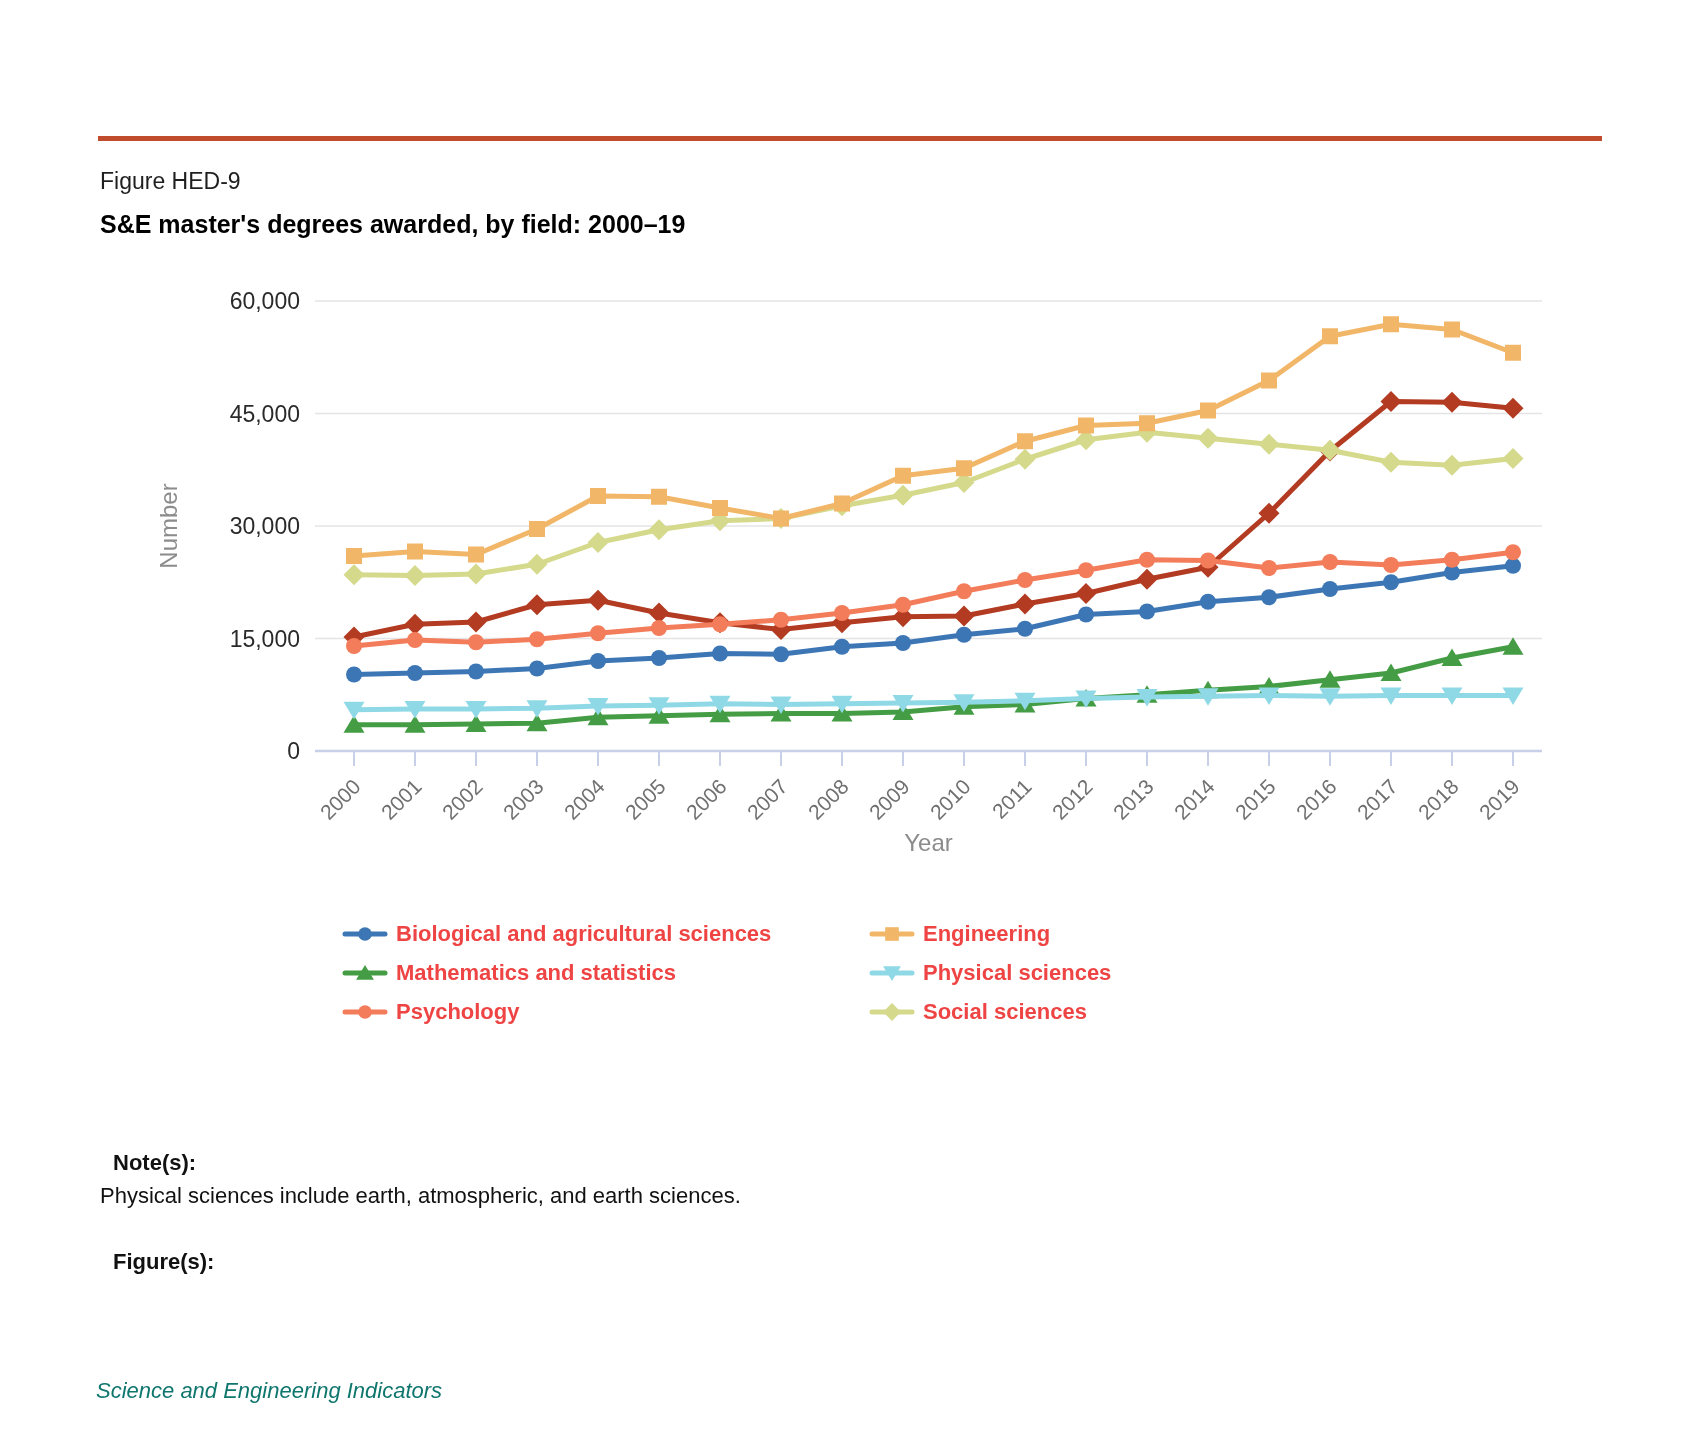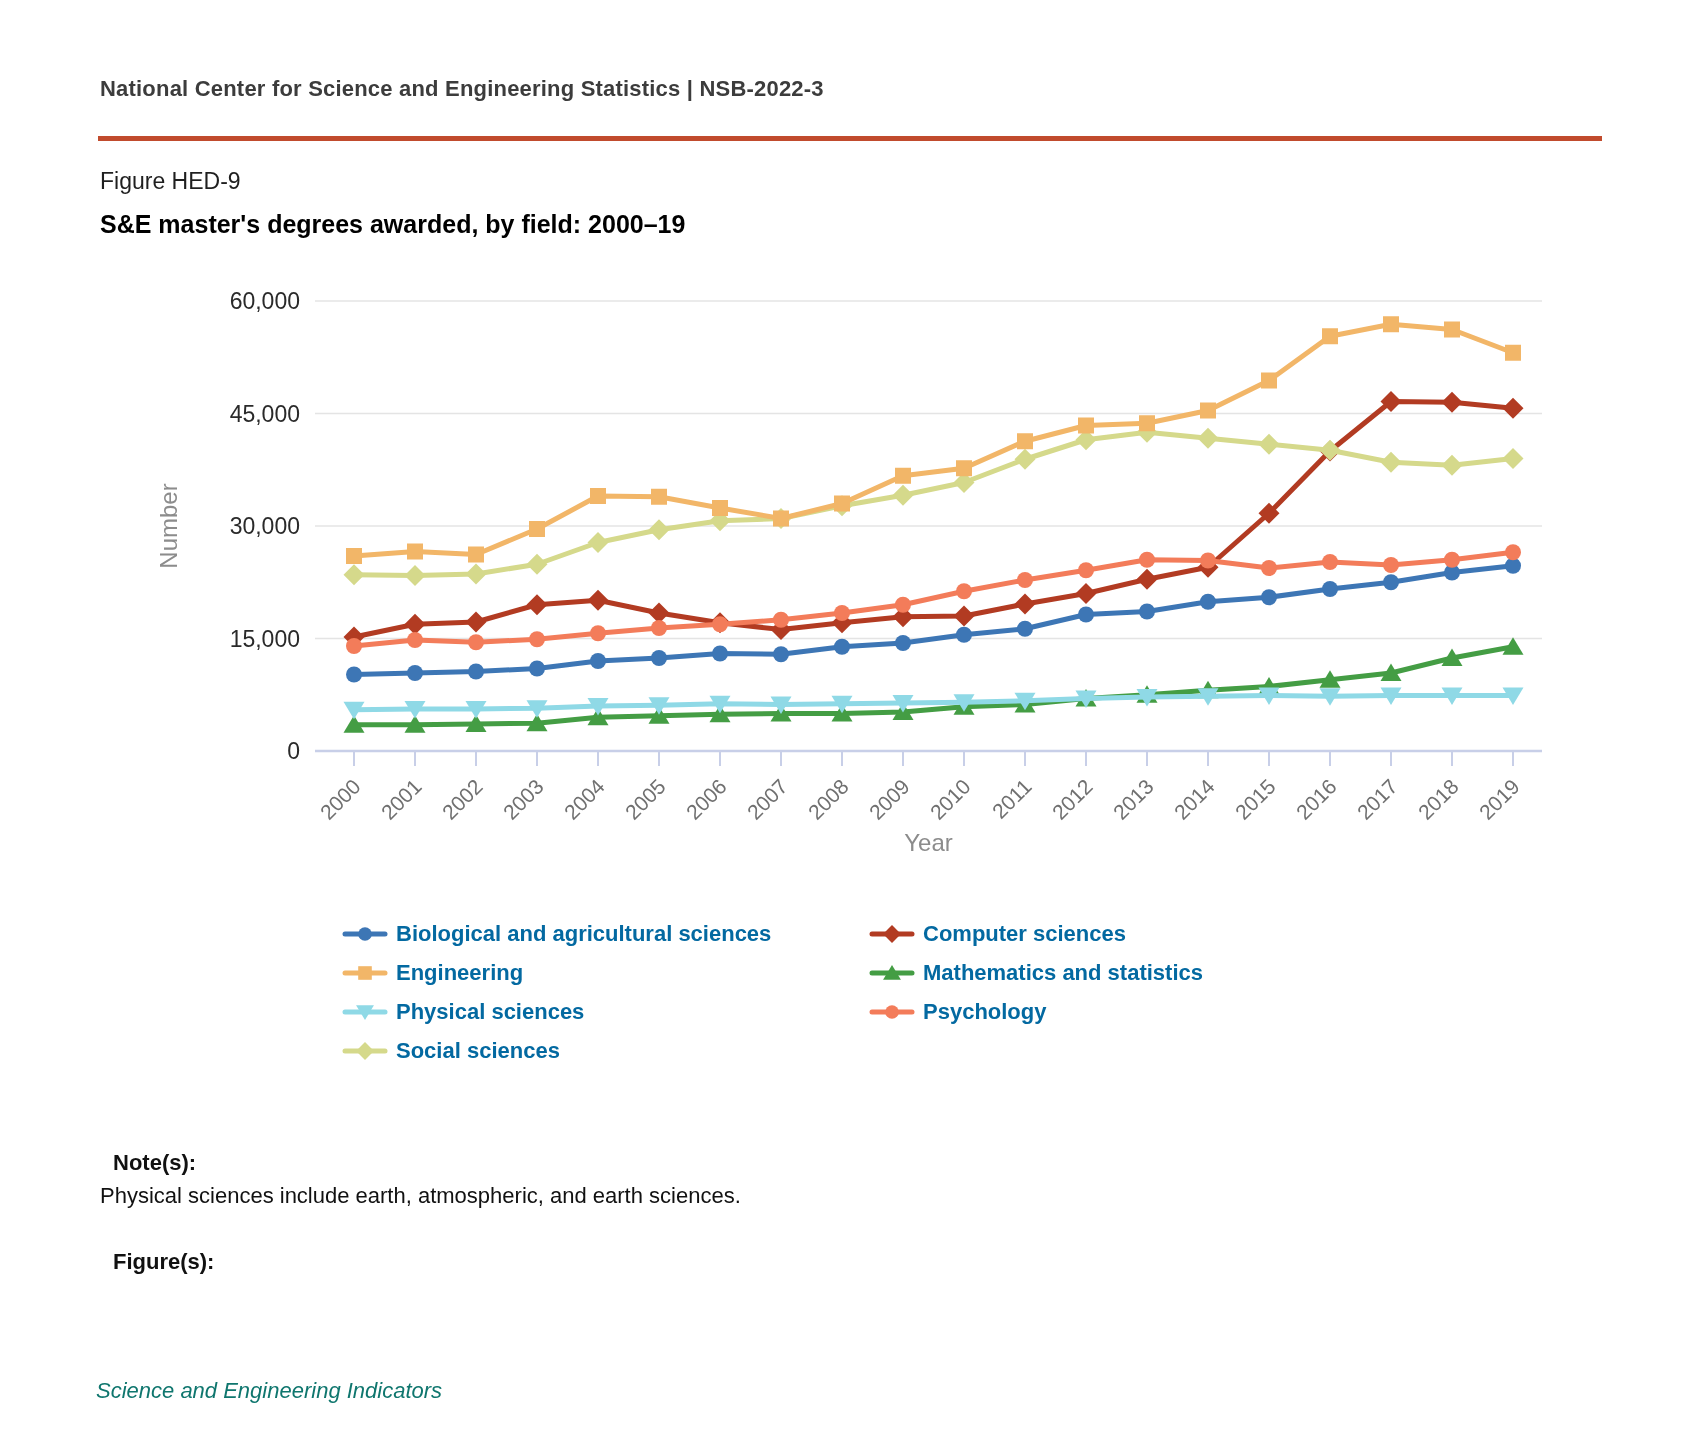--- a/index.html
+++ b/index.html
@@ -7,33 +7,32 @@
         font-family:"Liberation Sans",sans-serif;overflow:hidden;}
   .abs{position:absolute;}
   #header-title{left:100px;top:76px;font-size:22px;font-weight:600;color:#3c3c3c;letter-spacing:.2px;}
   #header-rule{left:98px;top:136px;width:1504px;height:5px;background:#c14b2d;}
   #figure-label{left:100px;top:168px;font-size:23px;font-weight:400;color:#1f1f1f;}
   #figure-title{left:100px;top:210px;font-size:25px;font-weight:700;color:#000000;}
   #chart-wrap{left:150px;top:268px;width:1410px;height:652px;}
   #legend{left:342px;top:914px;display:grid;grid-template-columns:527px auto;grid-auto-rows:39px;}
   .legend-item{display:flex;align-items:center;}
   .legend-item svg{flex:0 0 auto;}
-  .legend-label{margin-left:8px;font-size:22px;font-weight:700;color:#0369a1;}
+  .legend-label{margin-left:8px;font-size:22px;font-weight:700;color:#ef4444;}
   .text-block{left:100px;width:1552px;font-size:22px;color:#111111;line-height:33px;}
   #notes-block{top:1146px;}
   #sources-block{top:1245px;}
   .block-label{font-weight:700;margin-left:13px;}
   #footer-line{left:96px;top:1378px;font-size:22px;font-style:italic;color:#0f766e;}
 </style>
 </head>
 <body>
 
 <div id="page">
 
-  <div id="header-title" class="abs">National Center for Science and Engineering Statistics  |  NSB-2022-3</div>
   <div id="header-rule" class="abs" style="background: rgb(193, 75, 45);"></div>
 
   <div id="figure-label" class="abs">Figure HED-9</div>
   <div id="figure-title" class="abs">S&amp;E master's degrees awarded, by field: 2000–19</div>
 
   <div id="chart-wrap" class="abs">
     <svg id="chart-svg" width="1410" height="652" viewBox="0 0 1410 652" xmlns="http://www.w3.org/2000/svg">
         <text x="150" y="491" text-anchor="end" font-size="23" fill="#2a2a2a">0</text>
         <line x1="165" y1="370.5" x2="1392" y2="370.5" stroke="#e4e4e4" stroke-width="1.5"></line>
         <text x="150" y="378.5" text-anchor="end" font-size="23" fill="#2a2a2a">15,000</text>
@@ -253,27 +252,20 @@
   <div id="legend" class="abs">
       <span class="legend-item">
         <svg width="46" height="22">
           <line x1="3" y1="11" x2="43" y2="11" stroke="#3d76b5" stroke-width="5" stroke-linecap="round"></line>
           <circle fill="#3d76b5" cx="23" cy="11" r="6.8"></circle>
         </svg>
         <span class="legend-label">Biological and agricultural sciences</span>
       </span>
       <span class="legend-item">
         <svg width="46" height="22">
-          <line x1="3" y1="11" x2="43" y2="11" stroke="#b23b22" stroke-width="5" stroke-linecap="round"></line>
-          <path fill="#b23b22" d="M 23 2.075000000000001 L 31.924999999999997 11 L 23 19.924999999999997 L 14.075000000000001 11 Z"></path>
-        </svg>
-        <span class="legend-label">Computer sciences</span>
-      </span>
-      <span class="legend-item">
-        <svg width="46" height="22">
           <line x1="3" y1="11" x2="43" y2="11" stroke="#f2b668" stroke-width="5" stroke-linecap="round"></line>
           <rect fill="#f2b668" x="16.2" y="4.2" width="13.6" height="13.6"></rect>
         </svg>
         <span class="legend-label">Engineering</span>
       </span>
       <span class="legend-item">
         <svg width="46" height="22">
           <line x1="3" y1="11" x2="43" y2="11" stroke="#449d44" stroke-width="5" stroke-linecap="round"></line>
           <path fill="#449d44" d="M 23 2.9250000000000007 L 31.924999999999997 17.8 L 14.075000000000001 17.8 Z"></path>
         </svg>

